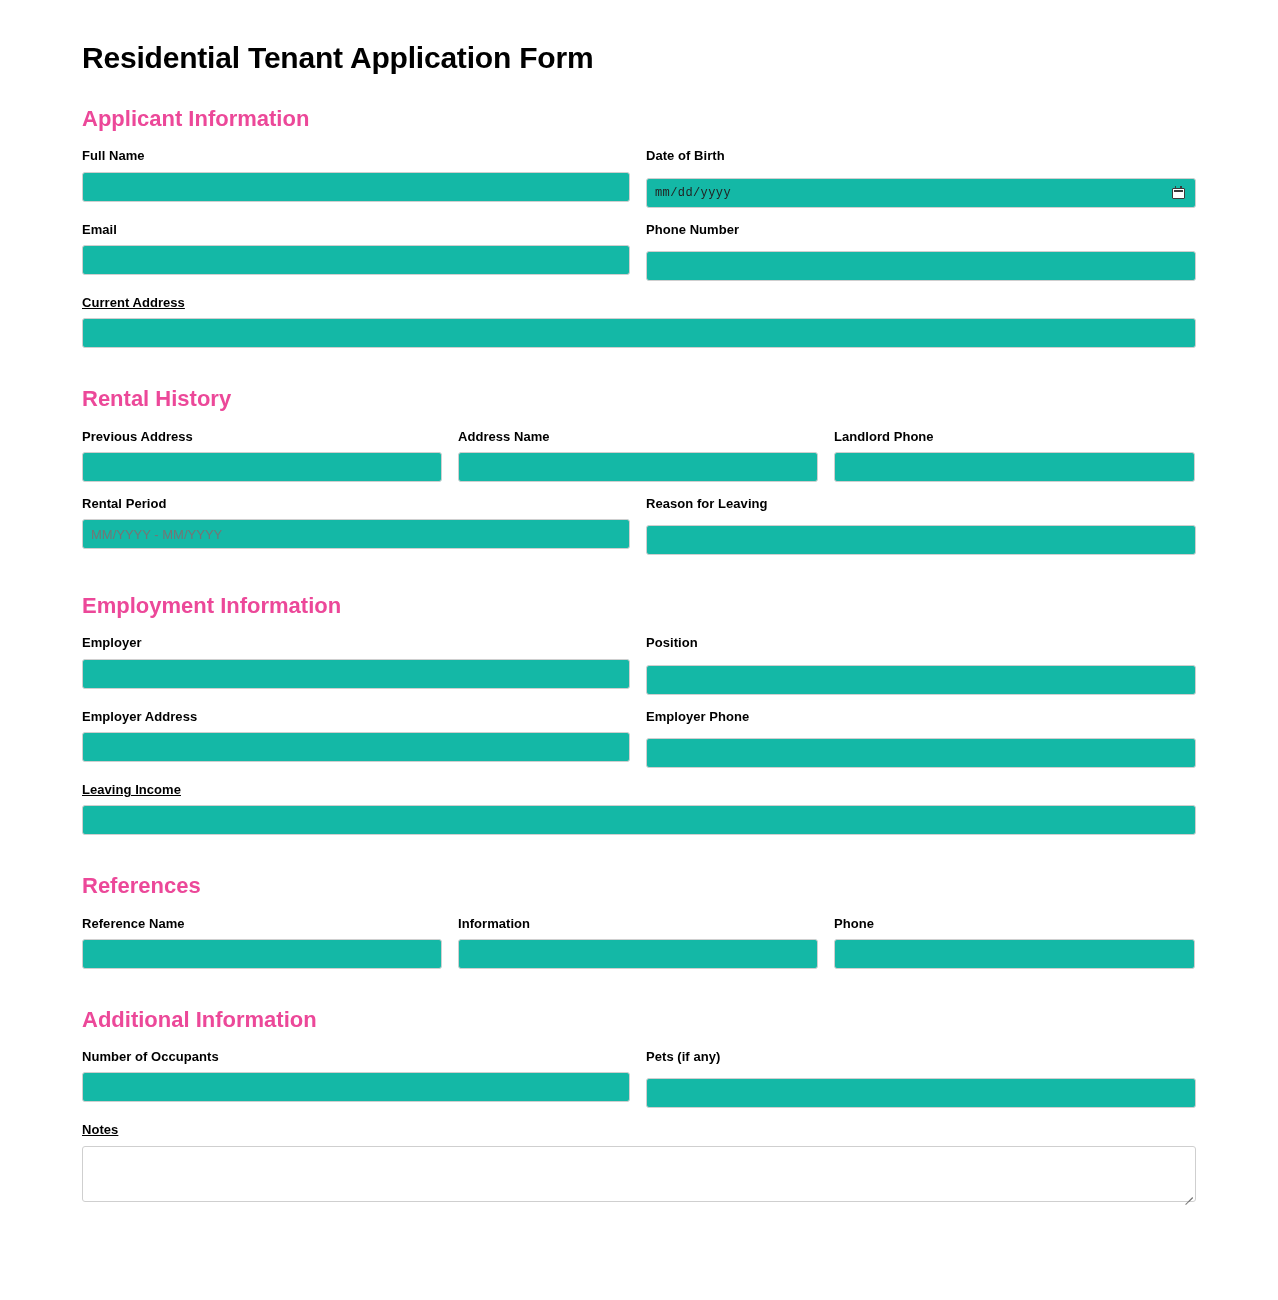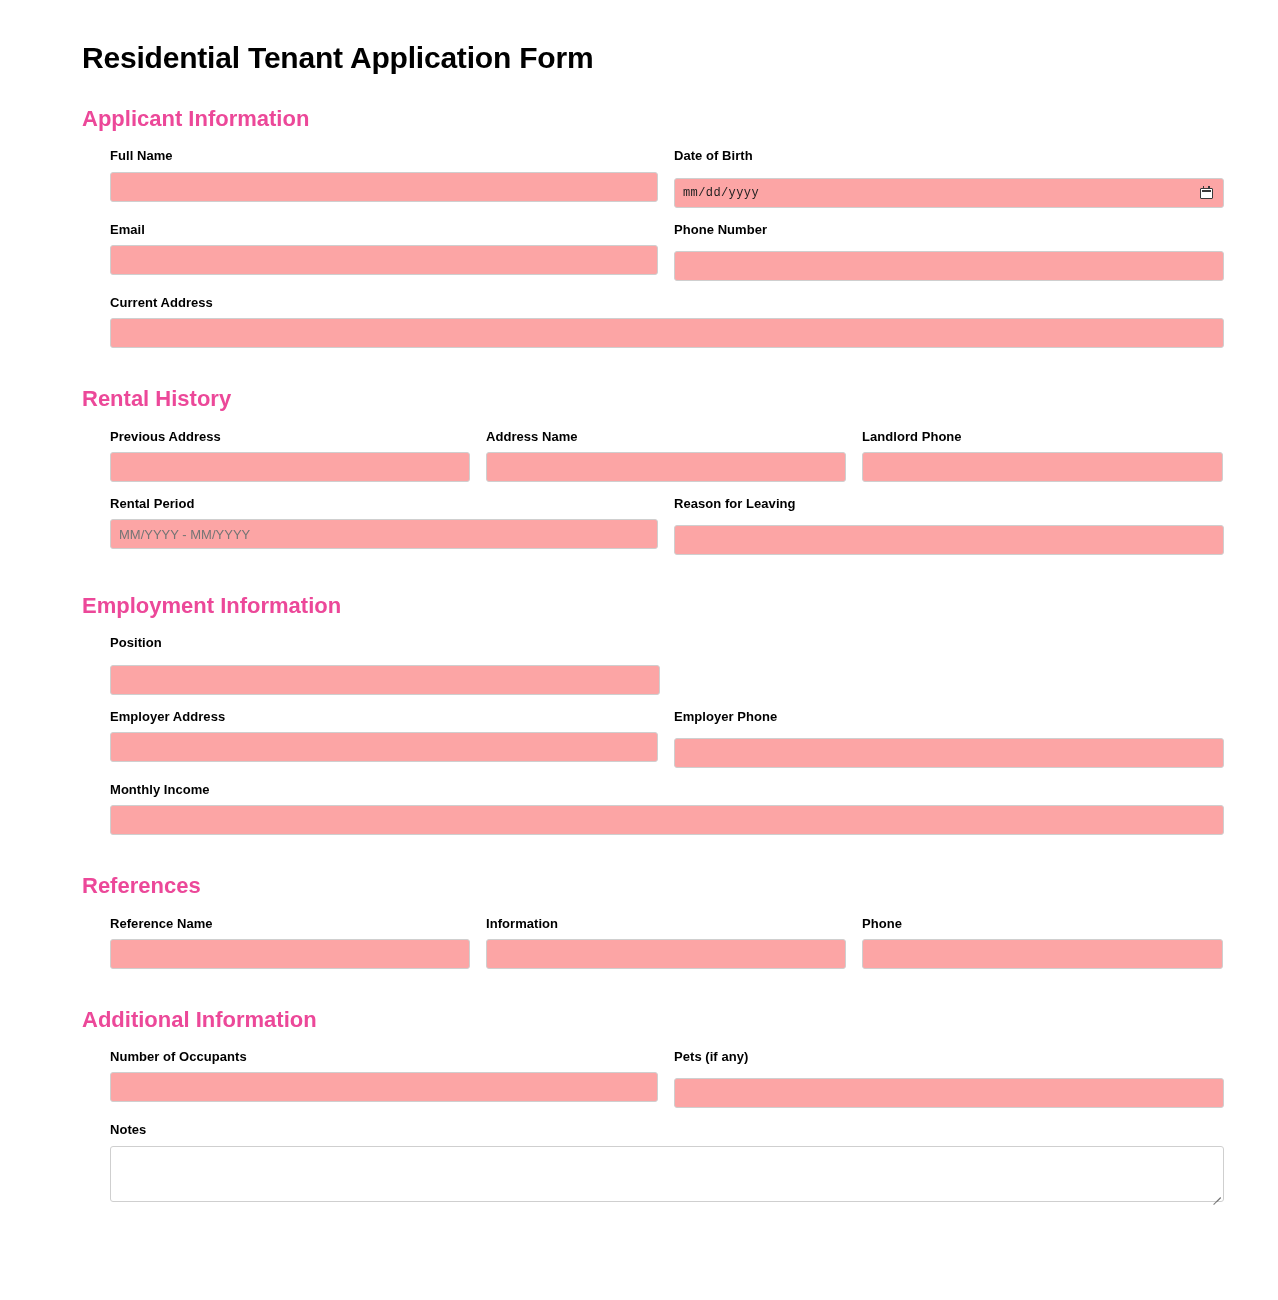--- a/index.html
+++ b/index.html
@@ -34,43 +34,42 @@
     font-size: 22px;
     font-weight: bold;
     margin: 0 0 16px 0;
     line-height: 1.2;
     color: #ec4899;
   }
   .row {
     display: flex;
     gap: 16px;
     margin-bottom: 14px;
-    margin-left: 28px;
   }
   .row:last-child { margin-bottom: 0; }
   .field { display: flex; flex-direction: column; }
   .col-2 { width: 548px; flex: 0 0 548px; }
   .col-2-right { width: 550px; flex: 0 0 550px; gap: 6px; }
   .col-3a { width: 360px; flex: 0 0 360px; }
   .col-3b { width: 360px; flex: 0 0 360px; }
   .col-3c { width: 361px; flex: 0 0 361px; }
-  .col-full { width: 1114px; flex: 0 0 1114px; }
+  .col-full { width: 1114px; flex: 0 0 1114px; text-decoration: underline; }
   .field-label {
     font-size: 13px;
     font-weight: bold;
     line-height: 1.25;
     margin-bottom: 7px;
     color: #000;
     letter-spacing: 0.05px;
   }
   .input-box {
     height: 30px;
     border: 1px solid #cfcfcf;
     border-radius: 3px;
-    background: #fca5a5;
+    background: #14b8a6;
     font-family: "Liberation Sans", sans-serif;
     font-size: 13px;
     color: #000;
     padding: 0 8px;
     width: 100%;
     display: flex;
     align-items: center;
     outline: none;
   }
   .date-box {
@@ -223,40 +222,44 @@
       </div>
     </div>
   </div>
 
   <div class="spacer-lg"></div>
 
   <div class="section">
     <h2 class="section-heading">Employment Information</h2>
 
     <div class="row">
+      <div class="field col-2">
+        <label class="field-label">Employer</label>
+        <input class="input-box" type="text" placeholder="" style="">
+      </div>
       <div class="field col-2-right">
         <label class="field-label">Position</label>
         <input class="input-box" type="text" placeholder="" style="">
       </div>
     </div>
 
     <div class="row">
       <div class="field col-2">
         <label class="field-label">Employer Address</label>
         <input class="input-box" type="text" placeholder="" style="">
       </div>
       <div class="field col-2-right">
         <label class="field-label">Employer Phone</label>
         <input class="input-box" type="text" placeholder="" style="">
       </div>
     </div>
 
     <div class="row">
       <div class="field col-full">
-        <label class="field-label">Monthly Income</label>
+        <label class="field-label">Leaving Income</label>
         <input class="input-box" type="text" placeholder="" style="">
       </div>
     </div>
   </div>
 
   <div class="spacer-lg"></div>
 
   <div class="section">
     <h2 class="section-heading">References</h2>
 

